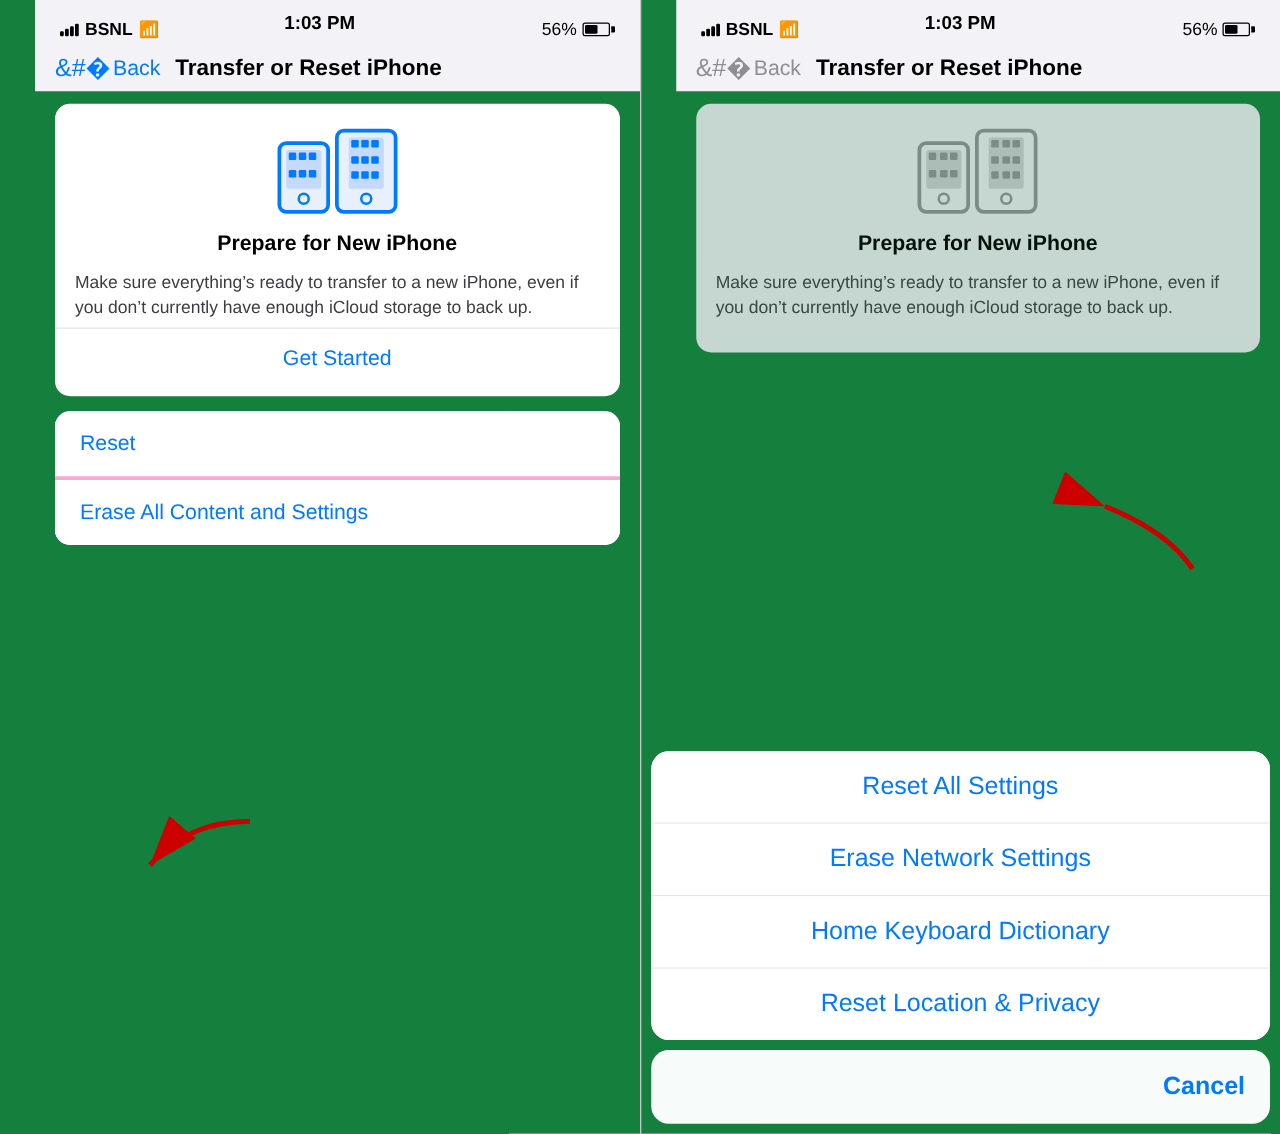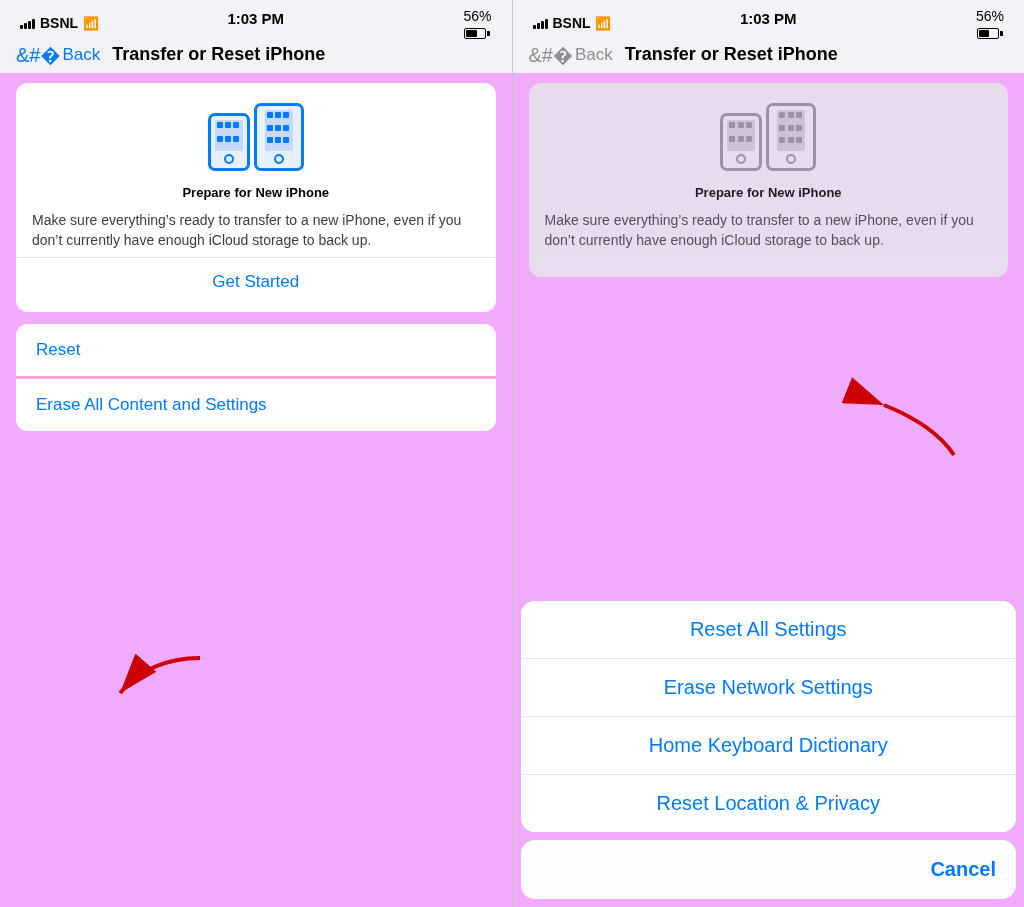--- a/index.html
+++ b/index.html
@@ -9,24 +9,25 @@
       display: flex;
       background: #f2f2f7;
       font-family: -apple-system, 'SF Pro Display', 'Helvetica Neue', Arial, sans-serif;
       overflow: hidden;
     }
 
     
     .phone-panel {
       width: 512px;
       height: 907px;
-      background: #f0abfc;
+      background: #15803d;
       display: flex;
       flex-direction: column;
       position: relative;
+      padding-left: 28px;
     }
 
     
     .status-bar {
       display: flex;
       justify-content: space-between;
       align-items: center;
       padding: 12px 20px 6px 20px;
       background: #f2f2f7;
       height: 40px;
@@ -48,21 +49,20 @@
       transform: translateX(-50%);
       top: 10px;
     }
     .status-right {
       display: flex;
       align-items: center;
       gap: 4px;
       font-size: 14px;
       font-weight: 500;
       color: #000;
-      flex-direction: column;
     }
 
     
     .signal-bars {
       display: flex;
       align-items: flex-end;
       gap: 1px;
       height: 12px;
     }
     .signal-bars span {
@@ -202,21 +202,21 @@
     .phone-home-btn.blue { border: 2px solid #007aff; }
     .phone-home-btn.gray { border: 2px solid #8e8e93; }
 
     .phone-icon.big {
       width: 50px;
       height: 68px;
     }
 
     .card-title {
       text-align: center;
-      font-size: 13px;
+      font-size: 17px;
       font-weight: 700;
       color: #000;
       margin-bottom: 10px;
     }
 
     .card-desc {
       text-align: left;
       font-size: 14px;
       color: #3c3c43;
       line-height: 1.45;

